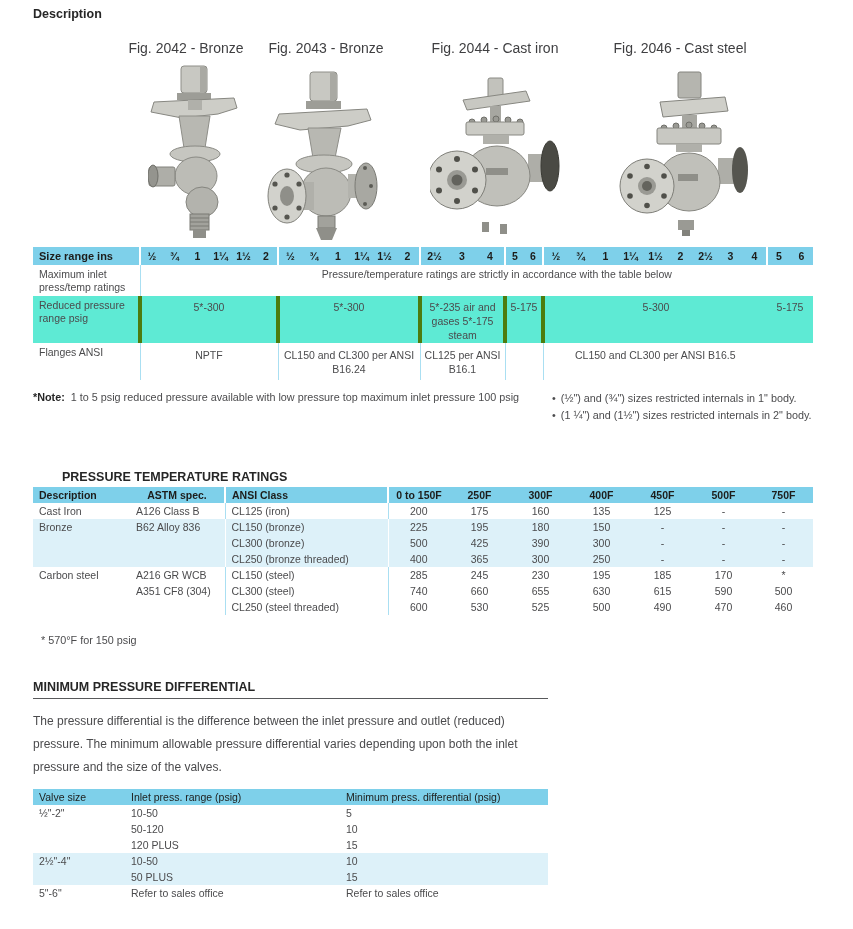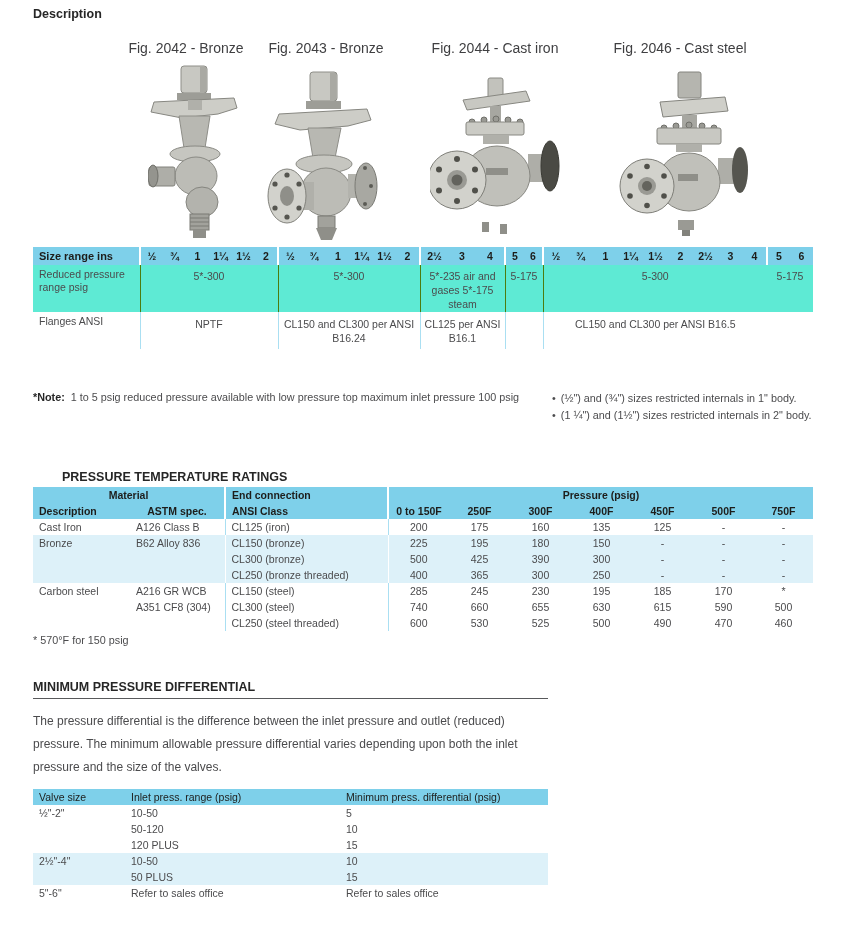--- a/index.html
+++ b/index.html
@@ -21,42 +21,42 @@
                 text-align:center; font-size:10.5px; }
   .st-head th.lbl { text-align:left; padding-left:6px; font-size:11px; }
   .st-head th.gs { border-left:2px solid #ffffff; }
   .size-table td.lblcell { text-align:left; padding:3px 4px 0 6px; vertical-align:top; line-height:13px; }
   .st-maxinlet { height:31px; }
   .st-maxinlet td.span { text-align:center; vertical-align:top; padding:3px 0 0 40px;
                          border-left:1px solid #aadff2; }
   .st-reduced { height:47px; }
   .st-reduced td { background:#5eead4; text-align:center; vertical-align:top;
                    padding-top:4px; line-height:14px; }
-  .st-reduced td.gb { border-left:1px solid #4d7c0f; }
+  .st-reduced td.gb { border-left:4px solid #4d7c0f; }
   .st-flanges { height:37px; }
   .st-flanges td { text-align:center; vertical-align:top; padding-top:5px; line-height:14px; }
   .st-flanges td.gb { border-left:1px solid #aadff2; }
 
   
   .note-row { position:absolute; left:33px; top:391px; width:500px; font-size:10.8px; }
   .note-row b { color:#262626;margin-top:28px; }
   .bullets { position:absolute; left:552px; top:390px; font-size:10.8px; line-height:17px; }
   .bullets .dot { margin-right:5px; }
 
   
   .pt-table { position:absolute; left:33px; top:487px; width:780px;
               table-layout:fixed; font-size:10.5px; }
   .pt-table th, .pt-table td { padding:0 0 0 6px; text-align:left; height:16px; }
   .pt-table thead th { background:#7ed0ea; font-weight:bold; color:#1d1d1b; }
   .pt-table thead th.ctr, .pt-table td.num { text-align:center; padding:0; }
   .pt-table thead th.sep { border-left:2px solid #ffffff; }
   .pt-table tbody td.sep { border-left:1px solid #aadff2; }
   .pt-table tbody tr.blue td { background:#ddf1f9; }
   .pt-table tbody tr.blue td.sep { border-left-color:#ffffff; }
-  .footnote { position:absolute; left:33px; top:634px; font-size:10.8px; }
+  .footnote { position:absolute; left:41px; top:634px; font-size:10.8px; }
 
   
   .rule { position:absolute; left:33px; top:698px; width:515px; border-top:1px solid #58595b; }
   .paragraph { position:absolute; left:33px; top:710px; width:516px;
                font-size:12px; line-height:23px; }
   .mpd-table { position:absolute; left:33px; top:789px; width:515px;
                table-layout:fixed; font-size:10.5px; }
   .mpd-table th, .mpd-table td { padding:0 0 0 6px; text-align:left; height:16px; }
   .mpd-table thead th { background:#7ed0ea; font-weight:normal; color:#1d1d1b; }
   .mpd-table tr.blue td { background:#ddf1f9; }
@@ -229,20 +229,24 @@
       <th>1</th>
       <th>1¼</th>
       <th>1½</th>
       <th>2</th>
       <th>2½</th>
       <th>3</th>
       <th>4</th>
       <th class="gs">5</th>
       <th>6</th>
     </tr>
+    <tr class="st-maxinlet">
+      <td class="lblcell">Maximum inlet press/temp ratings</td>
+      <td class="span" colspan="28">Pressure/temperature ratings are strictly in accordance with the table below</td>
+    </tr>
     <tr class="st-reduced">
       <td class="lblcell">Reduced pressure range psig</td>
       <td class="gb" colspan="6">5*-300</td>
       <td class="gb" colspan="6">5*-300</td>
       <td class="gb" colspan="3">5*-235 air and gases 5*-175 steam</td>
       <td class="gb" colspan="2">5-175</td>
       <td class="gb" colspan="9">5-300</td>
       <td colspan="2">5-175</td>
     </tr>
     <tr class="st-flanges">
@@ -276,25 +280,20 @@
       <col style="width:61px">
         <col style="width:61px">
         <col style="width:61px">
         <col style="width:61px">
       <col style="width:61px">
         <col style="width:61px">
         <col style="width:59px">
     </colgroup>
     <thead>
       <tr>
-        <th colspan="2" class="ctr">Material</th>
-        <th class="sep">End connection</th>
-        <th colspan="7" class="ctr sep">Pressure (psig)</th>
-      </tr>
-      <tr>
         <th>Description</th>
         <th class="ctr">ASTM spec.</th>
         <th class="sep">ANSI Class</th>
         <th class="ctr sep">0 to 150F</th>
         <th class="ctr">250F</th>
         <th class="ctr">300F</th>
         <th class="ctr">400F</th>
         <th class="ctr">450F</th>
         <th class="ctr">500F</th>
         <th class="ctr">750F</th>

